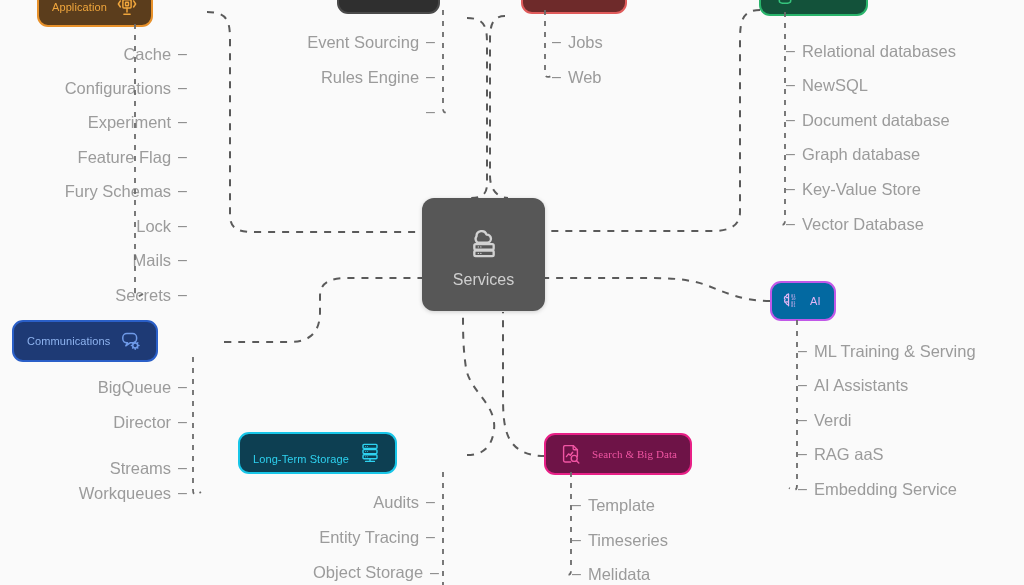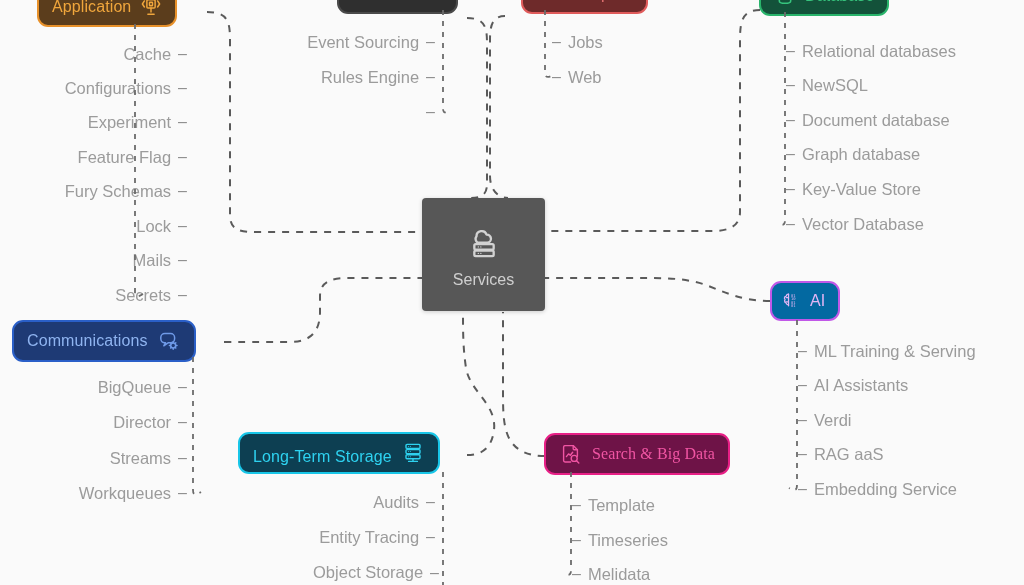--- a/index.html
+++ b/index.html
@@ -20,30 +20,30 @@
     align-items: center;
     gap: 9px;
     padding: 7px 13px;
     border-radius: 11px;
     border: 2px solid;
     font-size: 17px;
     letter-spacing: .1px;
     white-space: nowrap;
     line-height: 1;
   }
-  .node .lbl { font-size: 16px; }
+  .node .lbl { font-size: 11px; }
   .node svg { display: block; flex: 0 0 auto; }
 
   
   #center {
     position: absolute;
     left: 422px; top: 198px;
     width: 123px; height: 113px;
     background: #575757;
-    border-radius: 4px;
+    border-radius: 12px;
     display: flex;
     flex-direction: column;
     align-items: center;
     justify-content: center;
     gap: 6px;
     box-shadow: 0 1px 4px rgba(0,0,0,.18);
   }
   #center .clabel {
     color: #cfcfcf;
     font-size: 16px;
@@ -285,21 +285,21 @@
     </span>
   </div>
   <div class="leaf r" style="left:0; top:379px; width:187px;">
     <span>BigQueue</span>
     <span class="tick">–</span>
   </div>
   <div class="leaf r" style="left:0; top:414px; width:187px;">
     <span>Director</span>
     <span class="tick">–</span>
   </div>
-  <div class="leaf r" style="left:0; top:450px; width:187px;padding-left:12px;">
+  <div class="leaf r" style="left:0; top:460px; width:187px;padding-left:12px;">
     <span>Streams</span>
     <span class="tick">–</span>
   </div>
   <div class="leaf r" style="left:0; top:485px; width:187px;">
     <span>Workqueues</span>
     <span class="tick">–</span>
   </div>
   <svg style="position:absolute;left:0;top:0;width:1024px;height:585px;pointer-events:none;">
     <path d="M193 357 L193 490 C193 496 196 495 201 492" fill="none" stroke="#6b6b6b" stroke-width="1.8" stroke-dasharray="5 6"></path>
   </svg>

